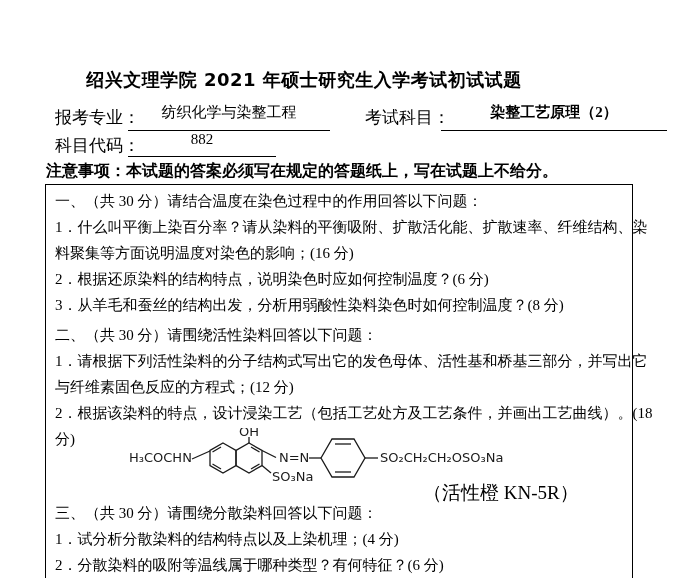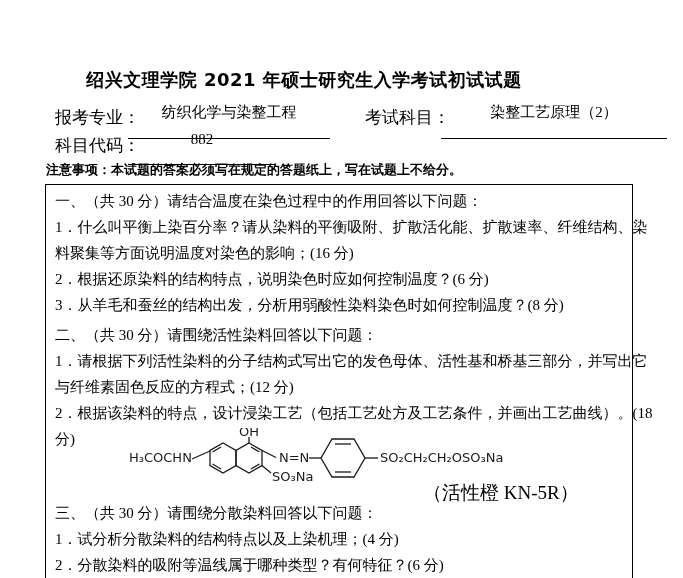--- a/index.html
+++ b/index.html
@@ -10,24 +10,24 @@
   }
   .title {
     position:absolute; top:68px; left:0; width:608px; text-align:center;
     font-size:18px; font-weight:bold;
     font-family:"DejaVu Sans","Liberation Sans",sans-serif;
     letter-spacing:0.5px;
   }
   .form-label { position:absolute; font-size:17px; white-space:nowrap; }
   .underline-value {
     position:absolute; border-bottom:1px solid #000; text-align:center;
-    font-size:15px; padding-bottom:16px; white-space:nowrap;
+    font-size:15px; padding-bottom:8px; white-space:nowrap;
   }
   .notice {
-    position:absolute; left:46px; top:161px; font-size:13px; font-weight:bold;
+    position:absolute; left:46px; top:161px; font-size:16px; font-weight:bold;
     font-family:"DejaVu Sans","Liberation Sans",sans-serif; white-space:nowrap;
   }
   .qbox {
     position:absolute; left:45px; top:184px; width:588px; height:410px;
     border:1px solid #000; box-sizing:border-box; padding:3px 6px 0 9px;
   }
   .q-line {
     font-size:15px; line-height:26px; white-space:nowrap;
   }
   .section-gap { margin-top:4px; }
@@ -44,21 +44,21 @@
 </style>
 </head>
 <body>
 
 <div class="title">绍兴文理学院 2021 年硕士研究生入学考试初试试题</div>
 
 <div class="form-label" style="left:55px; top:106px;">报考专业：</div>
 <div class="underline-value" style="left:128px; top:103px; width:202px;">纺织化学与染整工程</div>
 
 <div class="form-label" style="left:365px; top:106px;">考试科目：</div>
-<div class="underline-value" style="left:441px; top:103px; width:226px;">染整工艺原理（2）</div>
+<div class="underline-value" style="left:441px; top:103px; width:226px;font-weight:bold;">染整工艺原理（2）</div>
 
 <div class="form-label" style="left:55px; top:134px;text-align:center;">科目代码：</div>
 <div class="underline-value" style="left:128px; top:131px; width:148px;">882</div>
 
 <div class="notice">注意事项：本试题的答案必须写在规定的答题纸上，写在试题上不给分。</div>
 
 <div class="qbox">
 
   <div class="q-line">一、（共 30 分）请结合温度在染色过程中的作用回答以下问题：</div>
   <div class="q-line">1．什么叫平衡上染百分率？请从染料的平衡吸附、扩散活化能、扩散速率、纤维结构、染</div>

